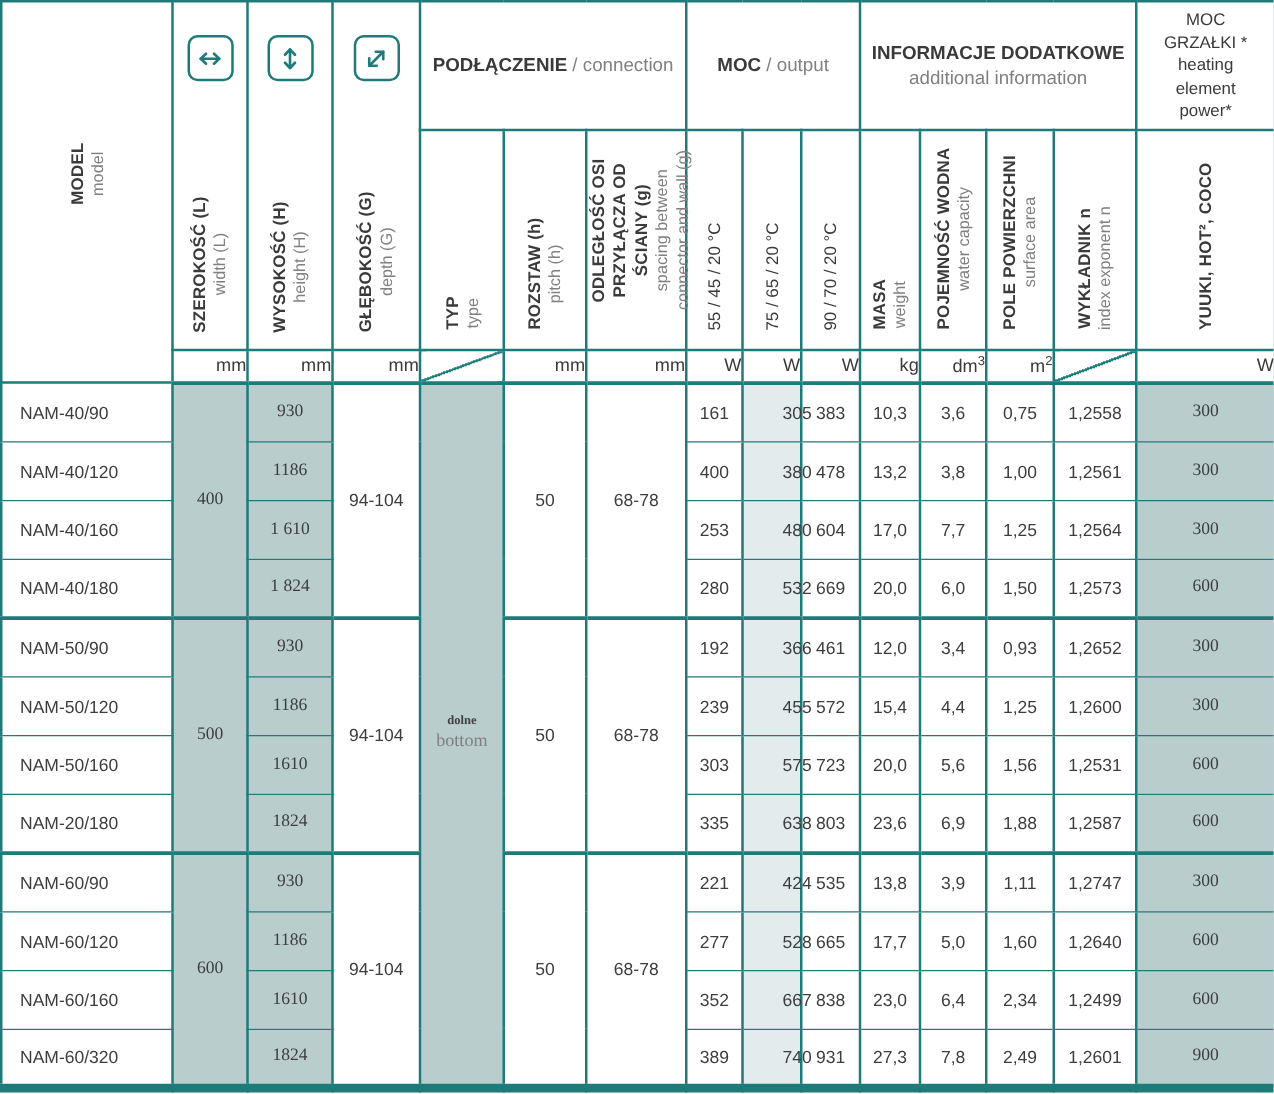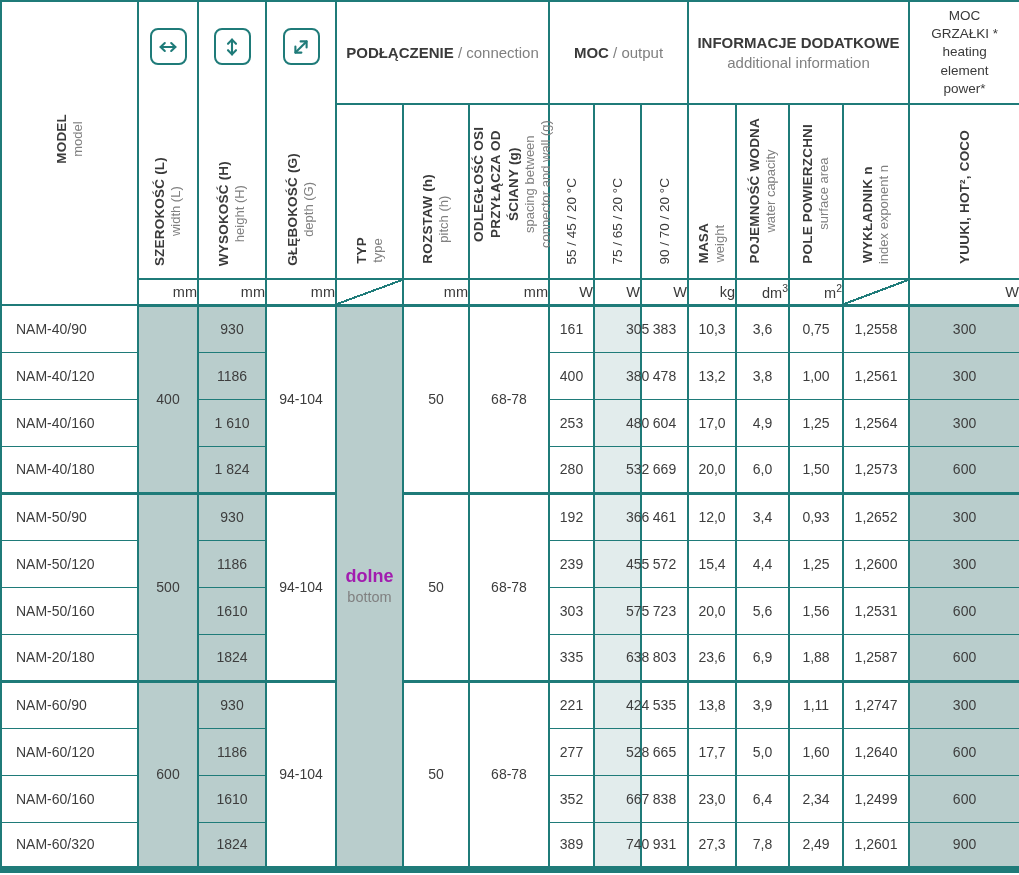--- a/index.html
+++ b/index.html
@@ -37,21 +37,21 @@
     border-left-width:2px;
     border-right-width:2px;
     height:47px;
     text-align:center;
     vertical-align:middle;
     font-size:14px;
     color:#3d3d3d;
   }
   tbody tr.gstart td{border-top-width:3px;}
 
-  .shade{background:var(--shade);}
+  .shade{background:var(--shade);font-family:Liberation Serif, serif;}
   .shade-light{background:var(--shade-light);padding-left:31px;}
 
   
   th.gh{vertical-align:middle;text-align:center;font-size:15px;line-height:1.3;}
   .gh .pl{font-weight:bold;color:var(--dark);}
   .gh .en{color:var(--gray);}
   .preline{white-space:pre-line;}
   th.gh-small{vertical-align:middle;text-align:center;font-size:13.5px;line-height:1.35;}
 
   
@@ -92,21 +92,21 @@
     background-image:linear-gradient(to bottom right,
       transparent calc(50% - 1px),
       var(--teal) calc(50% - 1px),
       var(--teal) calc(50% + 1px),
       transparent calc(50% + 1px));
   }
 
   
   td.model-cell{text-align:left;padding-left:14px;font-size:14px;color:#3d3d3d;}
   td.typ-cell{line-height:1.35;}
-  td.typ-cell .pl{font-weight:bold;color:#a21caf;font-size:18px;display:block;}
+  td.typ-cell .pl{font-weight:bold;color:#404040;font-size:10px;display:block;}
   td.typ-cell .en{color:var(--gray);font-size:14.5px;display:block;}
   sup{font-size:0.72em;}
 </style>
 </head>
 <body>
 
 <div class="page">
 <table class="spec">
   <colgroup>
     <col style="width:137px">
@@ -276,21 +276,21 @@
       <td>1,2561</td>
       <td class="shade">300</td>
     </tr>
     <tr>
       <td class="model-cell">NAM-40/160</td>
       <td class="shade">1 610</td>
       <td>253</td>
       <td class="shade-light">480</td>
       <td>604</td>
       <td>17,0</td>
-      <td>4,9</td>
+      <td>7,7</td>
       <td>1,25</td>
       <td>1,2564</td>
       <td class="shade">300</td>
     </tr>
     <tr>
       <td class="model-cell">NAM-40/180</td>
       <td class="shade">1 824</td>
       <td>280</td>
       <td class="shade-light">532</td>
       <td>669</td>

